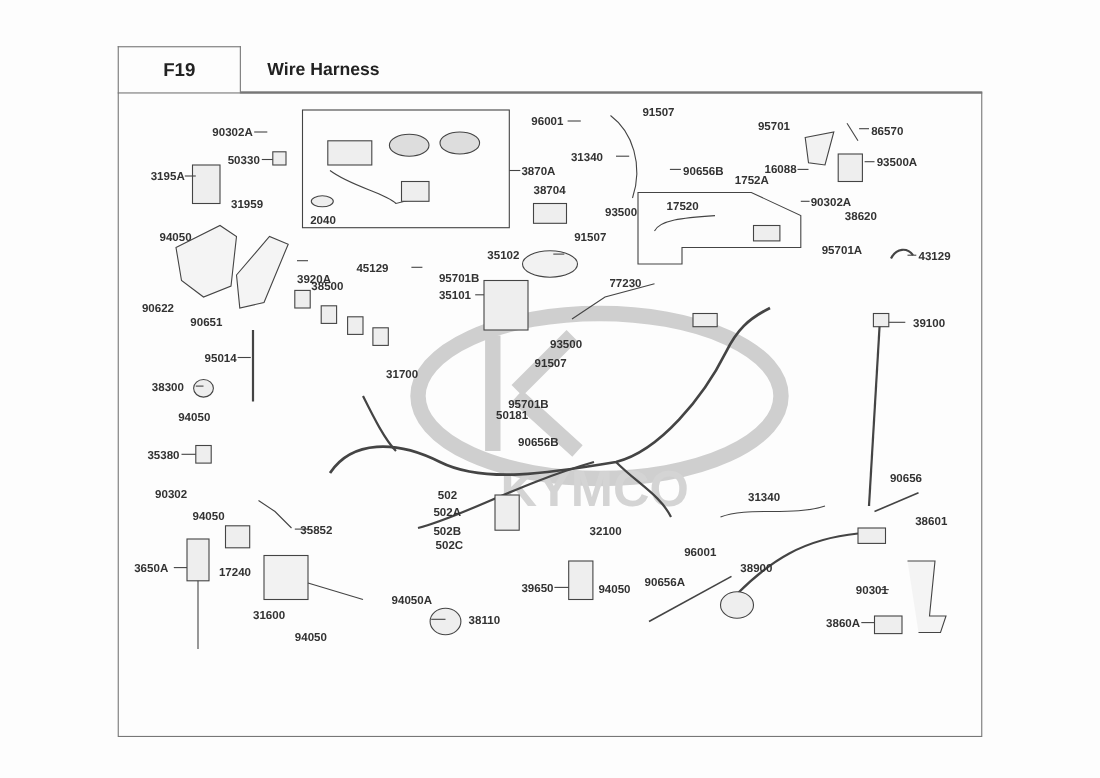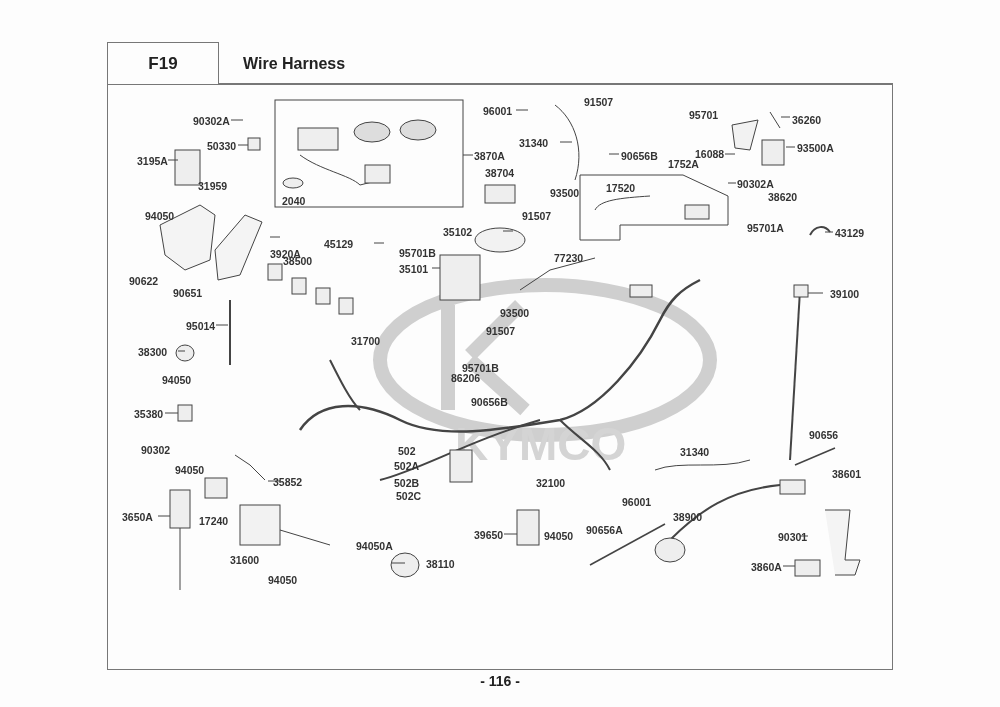--- a/index.html
+++ b/index.html
@@ -128,55 +128,55 @@
       <line x1="786" y1="147" x2="795" y2="147"></line>
       <line x1="728" y1="183" x2="736" y2="183"></line>
       <line x1="825" y1="232" x2="833" y2="232"></line>
       <line x1="725" y1="154" x2="735" y2="154"></line>
     </g>
   </svg>
 
   <div class="lbl" style="left:193px;top:115px">90302A</div>
   <div class="lbl" style="left:207px;top:140px">50330</div>
   <div class="lbl" style="left:137px;top:155px">3195A</div>
-  <div class="lbl" style="left:198px;top:180px">31959</div>
+  <div class="lbl" style="left:210px;top:180px">31959</div>
   <div class="lbl" style="left:145px;top:210px">94050</div>
   <div class="lbl" style="left:129px;top:275px">90622</div>
   <div class="lbl" style="left:173px;top:287px">90651</div>
   <div class="lbl" style="left:270px;top:248px">3920A</div>
   <div class="lbl" style="left:282px;top:195px">2040</div>
   <div class="lbl" style="left:474px;top:150px">3870A</div>
   <div class="lbl" style="left:483px;top:105px">96001</div>
   <div class="lbl" style="left:519px;top:137px">31340</div>
   <div class="lbl" style="left:485px;top:167px">38704</div>
   <div class="lbl" style="left:584px;top:96px">91507</div>
   <div class="lbl" style="left:621px;top:150px">90656B</div>
   <div class="lbl" style="left:668px;top:158px">1752A</div>
   <div class="lbl" style="left:606px;top:182px">17520</div>
   <div class="lbl" style="left:550px;top:187px">93500</div>
   <div class="lbl" style="left:522px;top:210px">91507</div>
   <div class="lbl" style="left:689px;top:109px">95701</div>
-  <div class="lbl" style="left:792px;top:114px">36260</div>
+  <div class="lbl" style="left:792px;top:114px">86570</div>
   <div class="lbl" style="left:695px;top:148px">16088</div>
   <div class="lbl" style="left:797px;top:142px">93500A</div>
   <div class="lbl" style="left:737px;top:178px">90302A</div>
   <div class="lbl" style="left:768px;top:191px">38620</div>
   <div class="lbl" style="left:747px;top:222px">95701A</div>
   <div class="lbl" style="left:835px;top:227px">43129</div>
   <div class="lbl" style="left:443px;top:226px">35102</div>
   <div class="lbl" style="left:324px;top:238px">45129</div>
   <div class="lbl" style="left:399px;top:247px">95701B</div>
   <div class="lbl" style="left:399px;top:263px">35101</div>
   <div class="lbl" style="left:554px;top:252px">77230</div>
   <div class="lbl" style="left:283px;top:255px">38500</div>
   <div class="lbl" style="left:500px;top:307px">93500</div>
   <div class="lbl" style="left:486px;top:325px">91507</div>
   <div class="lbl" style="left:351px;top:335px">31700</div>
   <div class="lbl" style="left:462px;top:362px">95701B</div>
-  <div class="lbl" style="left:451px;top:372px">86206</div>
+  <div class="lbl" style="left:451px;top:372px">50181</div>
   <div class="lbl" style="left:471px;top:396px">90656B</div>
   <div class="lbl" style="left:186px;top:320px">95014</div>
   <div class="lbl" style="left:138px;top:346px">38300</div>
   <div class="lbl" style="left:162px;top:374px">94050</div>
   <div class="lbl" style="left:134px;top:408px">35380</div>
   <div class="lbl" style="left:141px;top:444px">90302</div>
   <div class="lbl" style="left:830px;top:288px">39100</div>
   <div class="lbl" style="left:175px;top:464px">94050</div>
   <div class="lbl" style="left:273px;top:476px">35852</div>
   <div class="lbl" style="left:122px;top:511px">3650A</div>
@@ -194,14 +194,13 @@
   <div class="lbl" style="left:832px;top:468px">38601</div>
   <div class="lbl" style="left:356px;top:540px">94050A</div>
   <div class="lbl" style="left:426px;top:558px">38110</div>
   <div class="lbl" style="left:474px;top:529px">39650</div>
   <div class="lbl" style="left:544px;top:530px">94050</div>
   <div class="lbl" style="left:586px;top:524px">90656A</div>
   <div class="lbl" style="left:673px;top:511px">38900</div>
   <div class="lbl" style="left:778px;top:531px">90301</div>
   <div class="lbl" style="left:751px;top:561px">3860A</div>
 
-  <div class="pageno">- 116 -</div>
 </div>
 
 </body></html>

